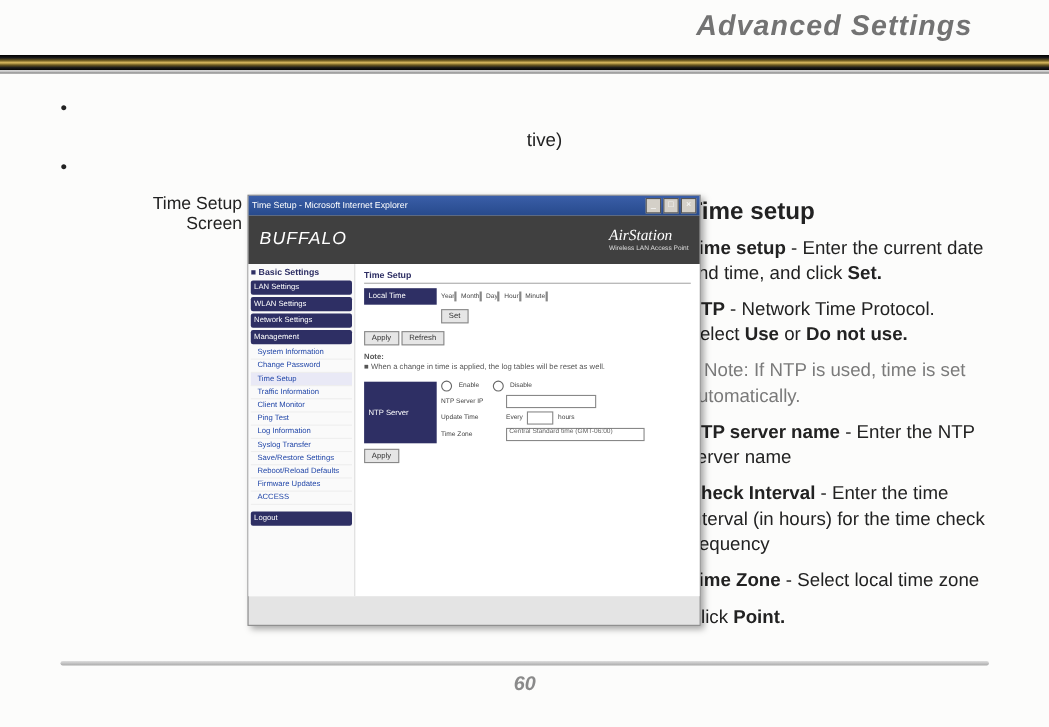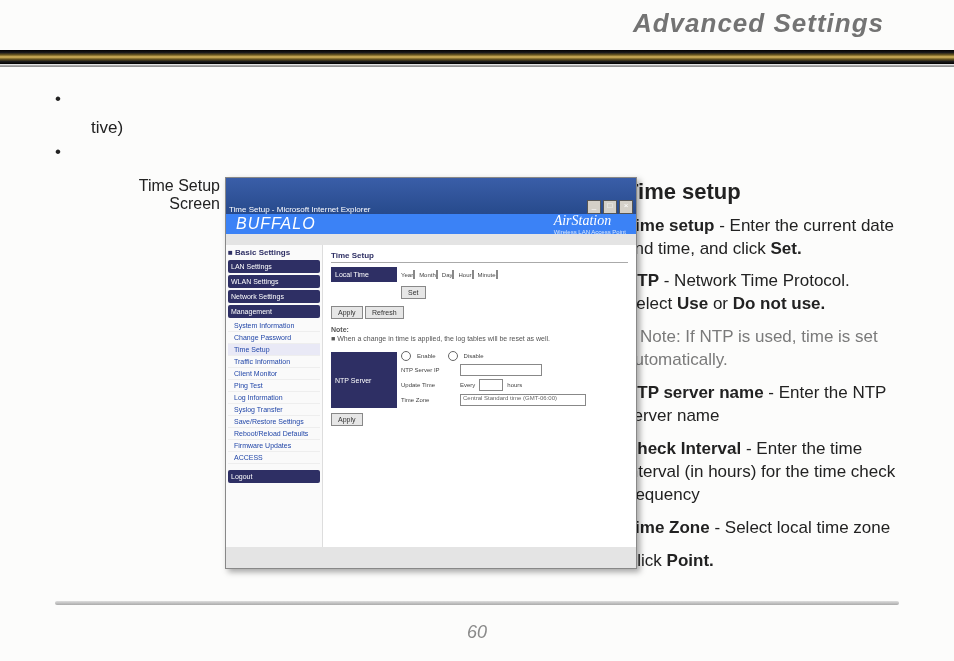--- a/index.html
+++ b/index.html
@@ -45,20 +45,21 @@
   .bullets .bullet {
     display: flex;
     margin-bottom: 4px;
   }
   .bullets .dot {
     width: 14px;
     flex-shrink: 0;
   }
   .bullets .indent {
     margin-left: 36px;
+    text-align: center;
   }
   .two-col {
     display: flex;
     margin-top: 12px;
   }
   .left-col {
     width: 550px;
     flex-shrink: 0;
   }
   .img-caption {
@@ -75,45 +76,45 @@
     width: 410px;
     height: 390px;
     box-shadow: 3px 3px 6px rgba(0,0,0,.35);
     border: 1px solid #888;
     background: #e4e4e4;
     position: relative;
     font-size: 9px;
     color: #333;
   }
   .shot-title {
-    height: 36px;
+    height: 18px;
     background: linear-gradient(#3a5ea8, #274a8c);
     display: flex;
-    align-items: flex-end;
+    align-items: center;
     justify-content: space-between;
     padding: 0 3px;
   }
   .shot-title span { color: #fff; font-size: 8px; }
   .tbtns { display: flex; gap: 2px; }
   .tbtn {
     width: 12px; height: 12px; background: #d4d0c8; border: 1px solid #555;
     font-size: 8px; line-height: 10px; text-align: center;
   }
   .shot-menu {
     height: 28px;
     background: #f0f0f0;
     border-bottom: 1px solid #bbb;
     padding: 2px 4px;
     font-size: 8px;
     color: #555;
     line-height: 12px;
   }
   .shot-header {
-    height: 20px;
-    background: #3b82f6;
+    height: 44px;
+    background: #404040;
     display: flex;
     align-items: center;
     justify-content: space-between;
     padding: 0 10px;
     color: #fff;
   }
   .shot-header .brand {
     font-family: Arial Black, Arial, sans-serif;
     font-size: 16px;
     font-style: italic;
@@ -127,21 +128,20 @@
   .shot-header .sub {
     font-size: 6px;
     display: block;
     text-align: right;
     opacity: .8;
   }
   .shot-body {
     display: flex;
     height: 302px;
     background: #fff;
-    margin-top: 11px;
   }
   .sidebar {
     width: 92px;
     background: #fafafa;
     border-right: 1px solid #ddd;
     padding: 3px 2px;
   }
   .side-hdr {
     font-weight: bold;
     color: #2e2f64;
@@ -234,23 +234,23 @@
   .foot-rule {
     margin: 8px 55px 0 55px;
     height: 4px;
     background: linear-gradient(to bottom, #ddd, #aaa);
     border-radius: 2px;
   }
   .page-num {
     text-align: center;
     color: #8a8a8a;
     font-style: italic;
-    font-weight: normal;
+    font-weight: bold;
     font-size: 18px;
-    margin-top: 17px;
+    margin-top: 6px;
   }
 </style>
 </head>
 <body>
 
 <div class="page-top">
   <div class="title">Advanced Settings</div>
 </div>
 <div class="gold-bar"></div>
 <div class="silver-bar"></div>

